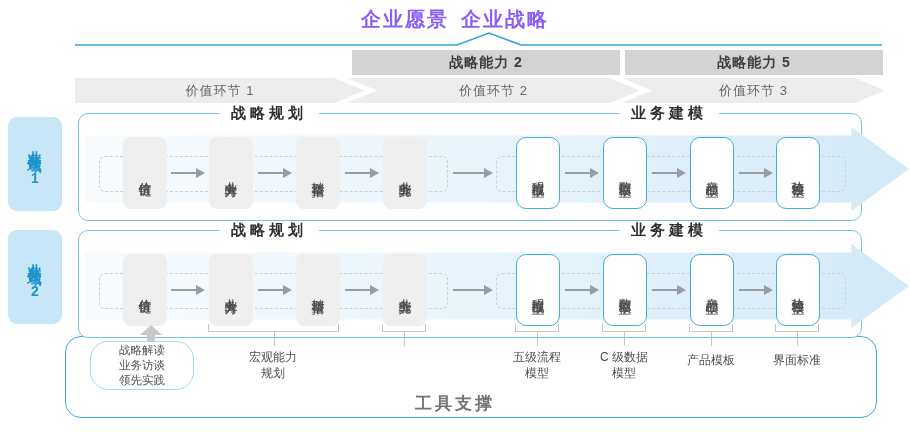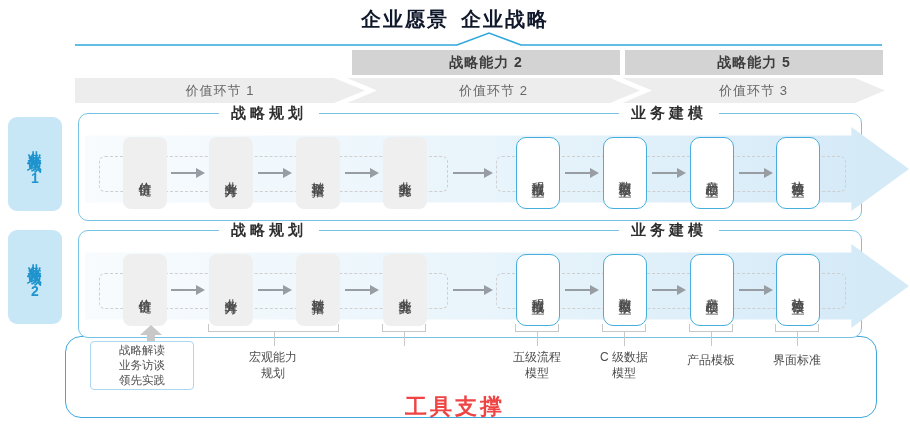--- a/index.html
+++ b/index.html
@@ -3,21 +3,21 @@
 <meta charset="utf-8">
 <style>
   * { margin:0; padding:0; box-sizing:border-box; }
   html,body { background:#fff; }
   .stage{
     position:relative; width:910px; height:432px; overflow:hidden;
     font-family:"Liberation Sans", sans-serif; background:#fff;
   }
   
   .title-wrap{ position:absolute; left:0; top:6px; width:910px; text-align:center; }
-  .title-word{ display:inline-block; color:#0f172a; font-size:20px; font-weight:700; letter-spacing:2px; }
+  .title-word{ display:inline-block; color:#8b5cf6; font-size:20px; font-weight:700; letter-spacing:2px; }
   .title-word + .title-word{ margin-left:12px; }
   .caret-svg{ position:absolute; left:0; top:0; width:910px; height:50px; }
 
   
   .cap-bar{ position:absolute; top:50px; height:25px; background:#D3D3D3;
     display:flex; align-items:center; justify-content:center;
     color:#3d3d3d; font-size:14px; font-weight:600; letter-spacing:1px; }
   
   .chev{ position:absolute; top:78px; height:25px; background:#EDEDED;
     display:flex; align-items:center; justify-content:center;
@@ -48,27 +48,27 @@
   .pbox-gray{ background:#EFEFEF; border-radius:8px; }
   .pbox-blue{ background:#fff; border:1.5px solid #45AEDD; border-radius:10px; }
   .flow-arrow{ position:absolute; top:58px; height:2px; background:#979DA3; }
   .flow-arrow::after{ content:""; position:absolute; right:-8px; top:-4px;
     border-left:9px solid #979DA3; border-top:5px solid transparent; border-bottom:5px solid transparent; }
 
   
   .tool-box{ position:absolute; left:65px; top:336px; width:812px; height:82px;
     border:1.5px solid #3FA9DC; border-radius:16px; background:#fff; }
   .tool-label{ position:absolute; left:455px; top:392px; transform:translateX(-50%);
-    color:#ef4444; font-size:22px; font-weight:700; letter-spacing:3px; white-space:nowrap;text-align:right; }
+    color:#737373; font-size:17px; font-weight:700; letter-spacing:3px; white-space:nowrap;text-align:right; }
   .up-arrow{ position:absolute; left:140px; top:325px; width:22px; height:21px; }
   .up-arrow .head{ position:absolute; left:0; top:0; width:0; height:0;
     border-left:11px solid transparent; border-right:11px solid transparent; border-bottom:10px solid #C8C8C8; }
   .up-arrow .shaft{ position:absolute; left:7px; top:9px; width:8px; height:12px; background:#C8C8C8; }
   .callout{ position:absolute; left:90px; top:341px; width:104px; height:49px;
-    border:1px solid #A9D8EF; border-radius:4px; background:#fff;
+    border:1px solid #A9D8EF; border-radius:18px; background:#fff;
     display:flex; align-items:center; justify-content:center; text-align:center;
     color:#555; font-size:11.5px; line-height:1.3; white-space:pre-line; }
   .bracket{ position:absolute; top:324px; height:8px;
     border-left:1px solid #C8C8C8; border-right:1px solid #C8C8C8; border-bottom:1px solid #C8C8C8; }
   .bracket .drop{ position:absolute; left:50%; top:8px; width:1px; height:14px; background:#C8C8C8; }
   .note{ position:absolute; top:349px; transform:translateX(-50%); text-align:center;
     color:#4e4e4e; font-size:12px; line-height:1.35; white-space:pre-line; }
 </style>
 </head>
 <body>

